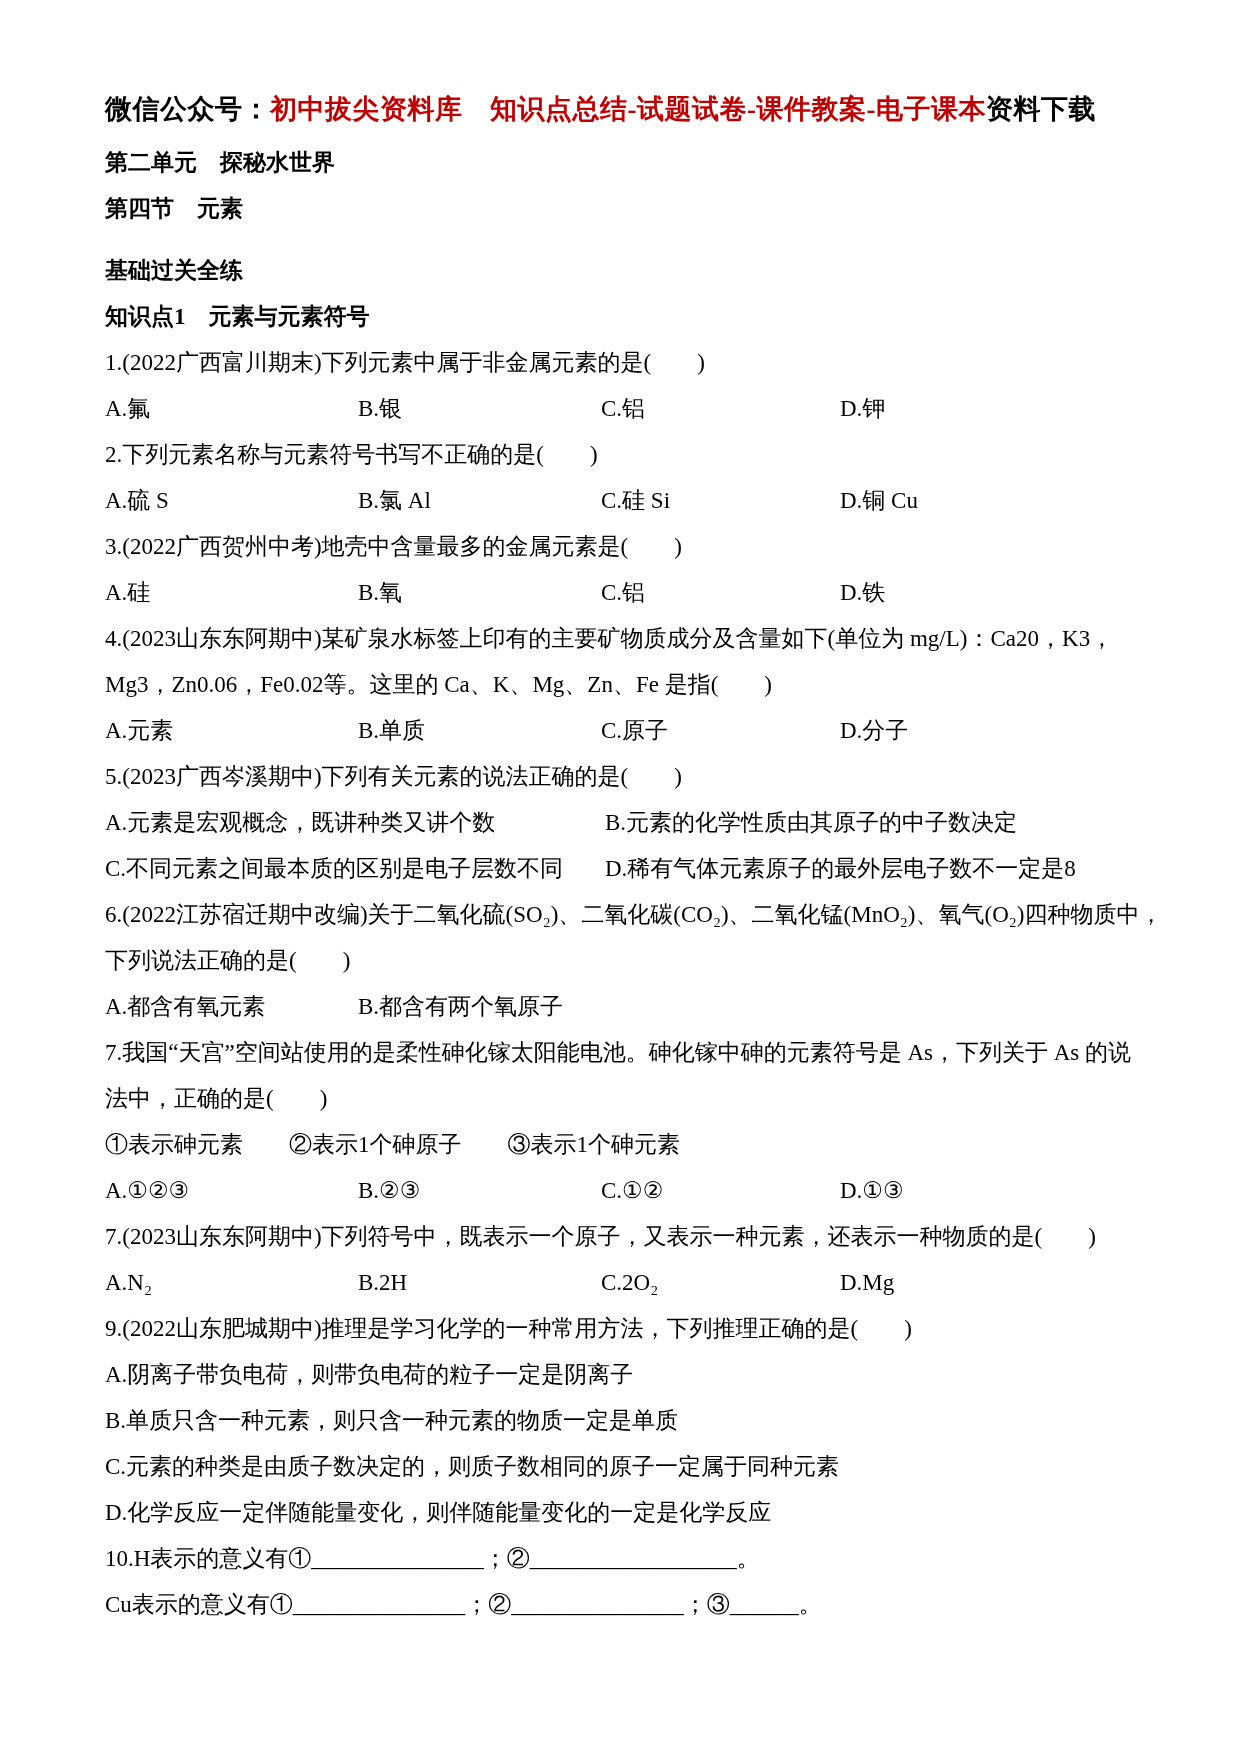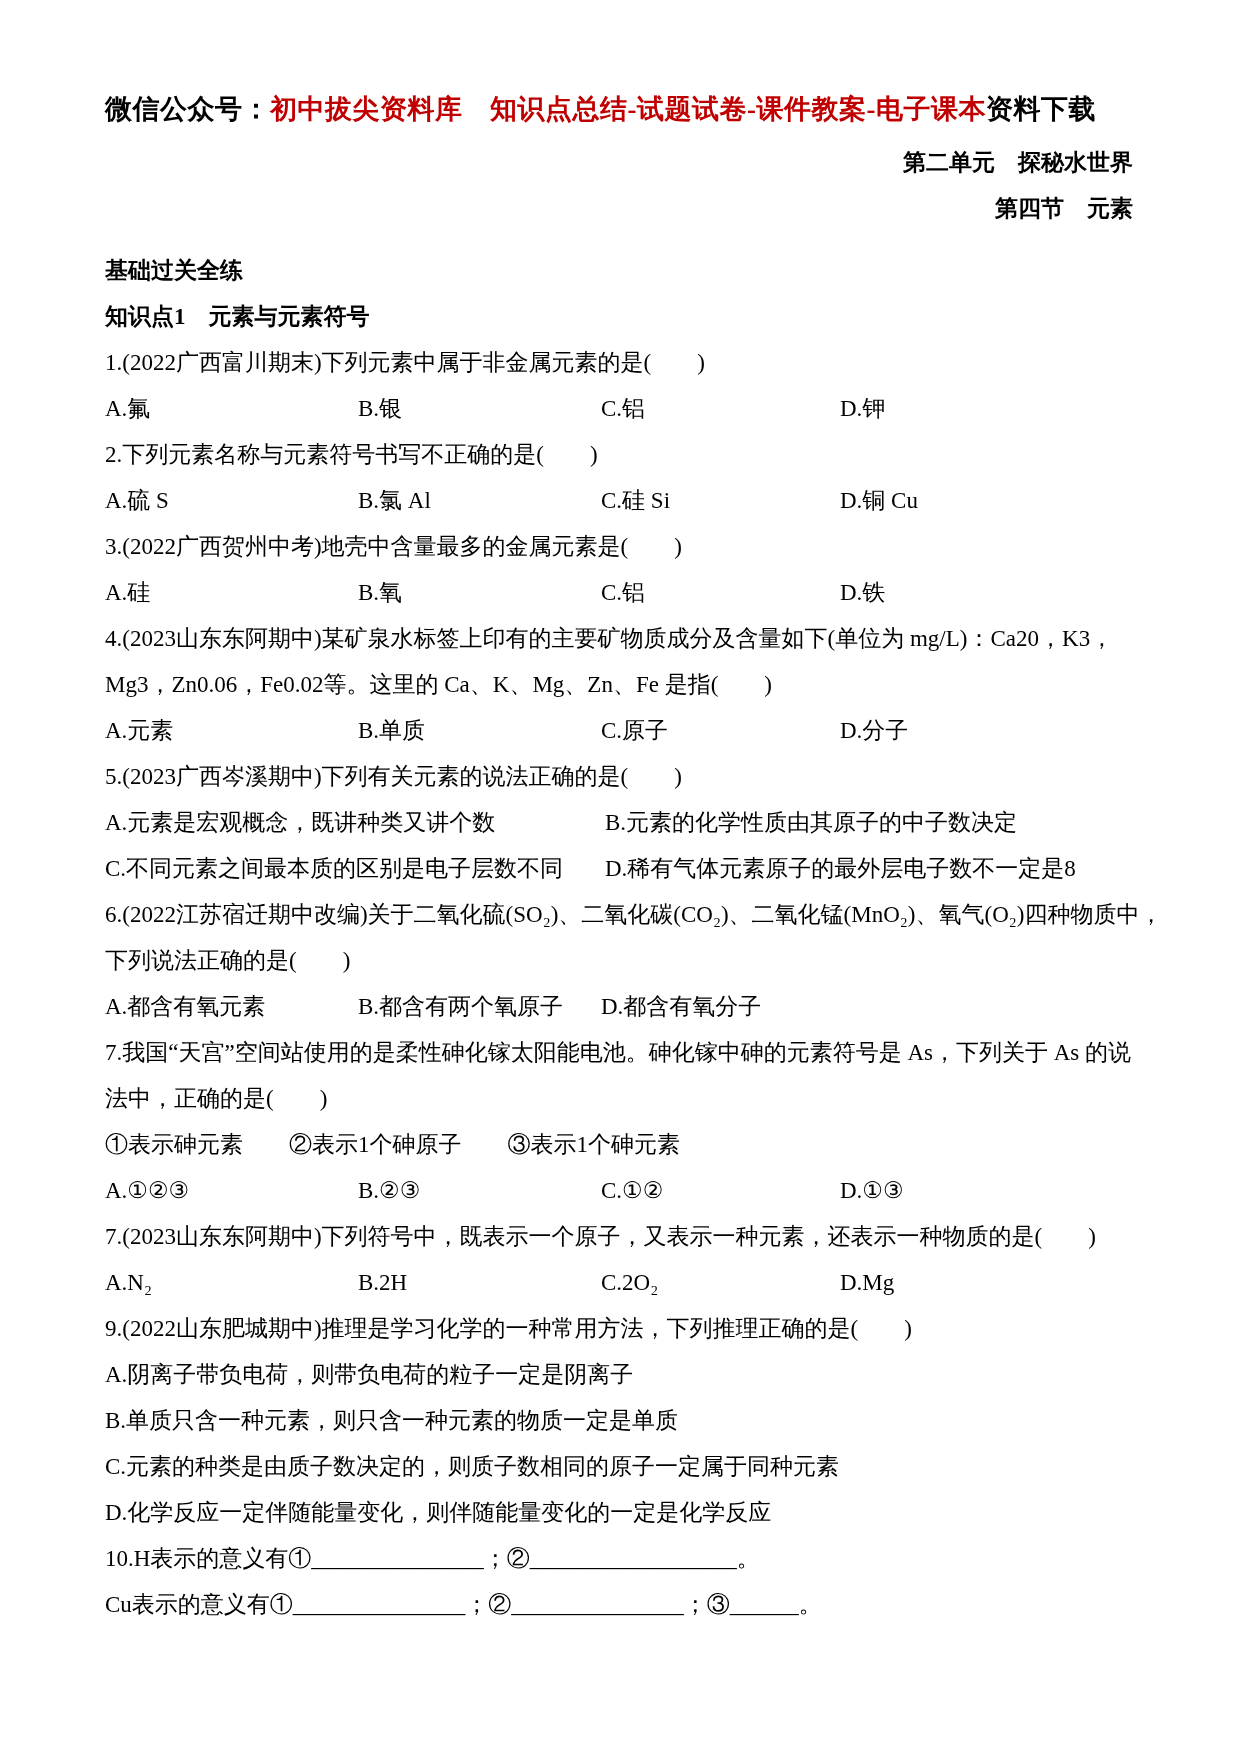--- a/index.html
+++ b/index.html
@@ -1,37 +1,37 @@
 <!DOCTYPE html>
 <html><head>
 <meta charset="utf-8">
 <style>
   html,body { margin:0; padding:0; background:#ffffff; }
   .page {
     position:relative;
     width:1241px; height:1718px;
     box-sizing:border-box;
-    padding:88px 108px 0 105px;
+    padding:88px 84px 0 105px;
     background:#ffffff;
     color:#000000;
     font-family:"Liberation Serif","DejaVu Serif",serif;
     overflow:hidden;
   }
   .header-line {
     margin:0;
     font-size:27px;
     font-weight:700;
     line-height:42px;
     white-space:nowrap;
     letter-spacing:0.5px;
   }
   .header-line .red { color:#c00000; }
   .title {
     margin:0;
-    text-align:right;
+    text-align:left;
     font-size:23px;
     font-weight:700;
     line-height:46px;
   }
   .title-unit { margin-top:10px; }
   .body-block { margin-top:16px; }
   .line {
     margin:0;
     font-size:23px;
     line-height:46px;
@@ -106,21 +106,20 @@
     <div class="line opts2">
       <span>C.不同元素之间最本质的区别是电子层数不同</span>
       <span>D.稀有气体元素原子的最外层电子数不一定是8</span>
     </div>
 
     <p class="line">6.(2022江苏宿迁期中改编)关于二氧化硫(SO₂)、二氧化碳(CO₂)、二氧化锰(MnO₂)、氧气(O₂)四种物质中，</p>
     <p class="line">下列说法正确的是(　　)</p>
     <div class="line opts4">
       <span>A.都含有氧元素</span>
       <span>B.都含有两个氧原子</span>
-      <span>D.都含有氧分子</span>
     </div>
 
     <p class="line">7.我国“天宫”空间站使用的是柔性砷化镓太阳能电池。砷化镓中砷的元素符号是 As，下列关于 As 的说</p>
     <p class="line">法中，正确的是(　　)</p>
     <p class="line">①表示砷元素　　②表示1个砷原子　　③表示1个砷元素</p>
     <div class="line opts4">
       <span>A.①②③</span>
       <span>B.②③</span>
       <span>C.①②</span>
       <span>D.①③</span>

